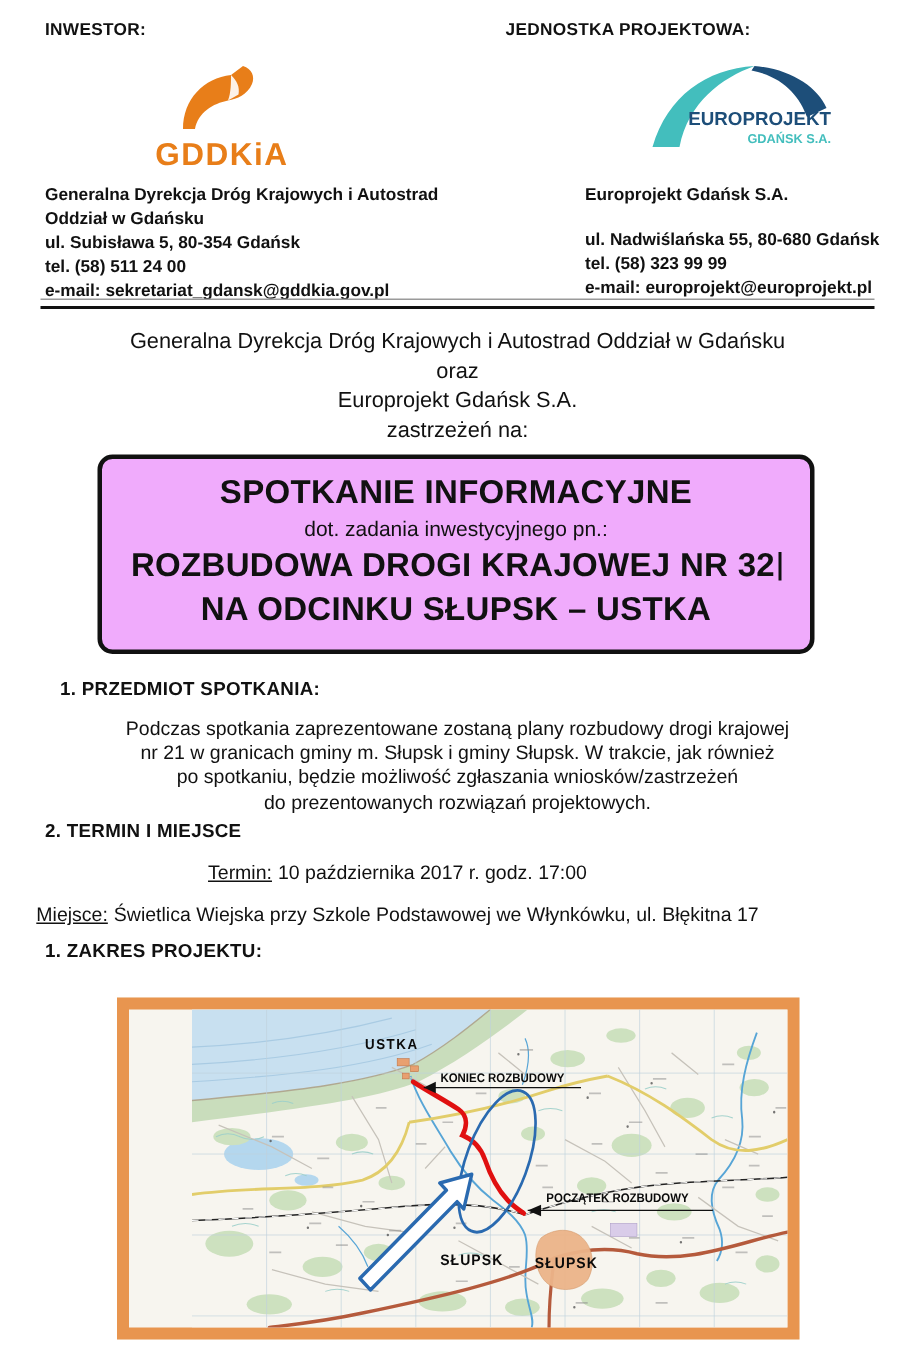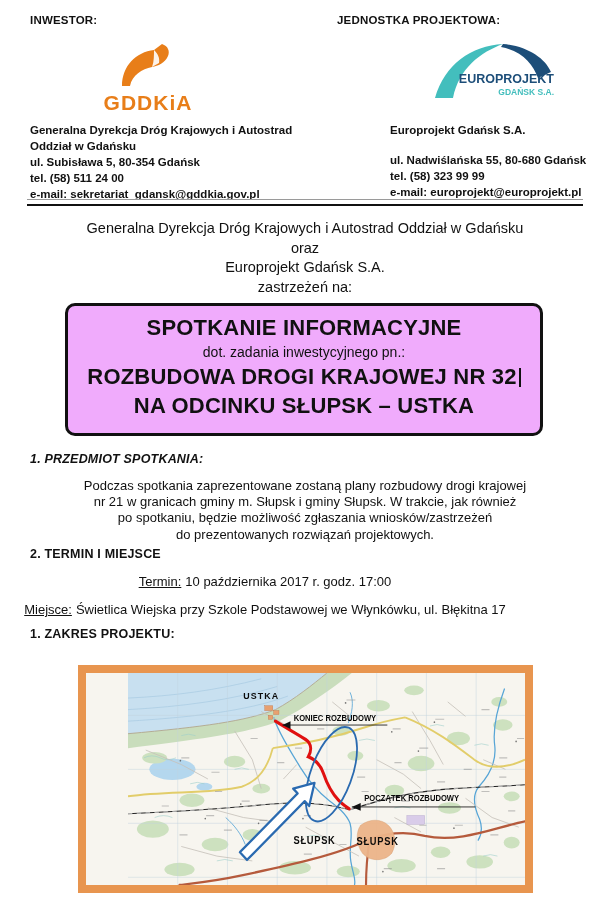--- a/index.html
+++ b/index.html
@@ -78,21 +78,21 @@
     <div>zastrzeżeń na:</div>
   </div>
 
   <div class="abs banner" style="background: #f0abfc; border-radius: 10px;">
     <div class="banner-title">SPOTKANIE INFORMACYJNE</div>
     <div class="banner-sub">dot. zadania inwestycyjnego pn.:</div>
     <div class="banner-big"><span>ROZBUDOWA DROGI KRAJOWEJ NR 32</span><span class="cursor"></span></div>
     <div class="banner-big">NA ODCINKU SŁUPSK – USTKA</div>
   </div>
 
-  <div class="abs sec-h" style="left:30px;top:452px;font-style:italic;">1. PRZEDMIOT SPOTKANIA:</div>
+  <div class="abs sec-h" style="left:40px;top:452px;">1. PRZEDMIOT SPOTKANIA:</div>
   <div class="abs body-par">
     <div>Podczas spotkania zaprezentowane zostaną plany rozbudowy drogi krajowej</div>
     <div>nr 21 w granicach gminy m. Słupsk i gminy Słupsk. W trakcie, jak również</div>
     <div>po spotkaniu, będzie możliwość zgłaszania wniosków/zastrzeżeń</div>
     <div>do prezentowanych rozwiązań projektowych.</div>
   </div>
 
   <div class="abs sec-h" style="left:30px;top:547px;">2. TERMIN I MIEJSCE</div>
   <div class="abs tm-line" style="top:574px;">
     <span class="tm-label">Termin:</span><span class="tm-value">10 października 2017 r. godz. 17:00</span>

